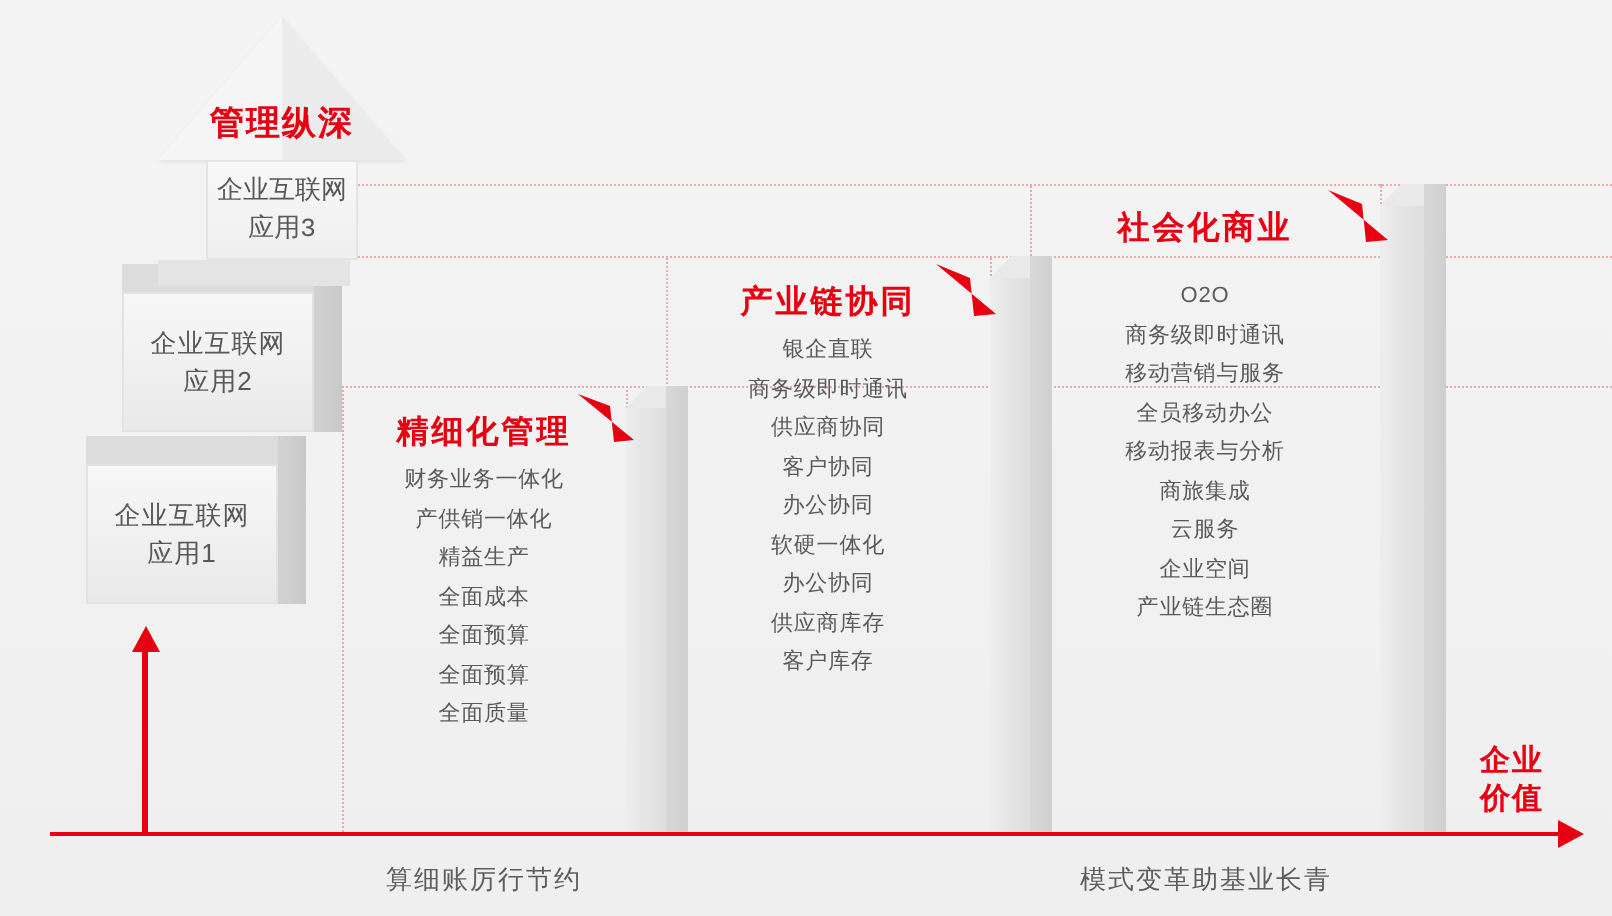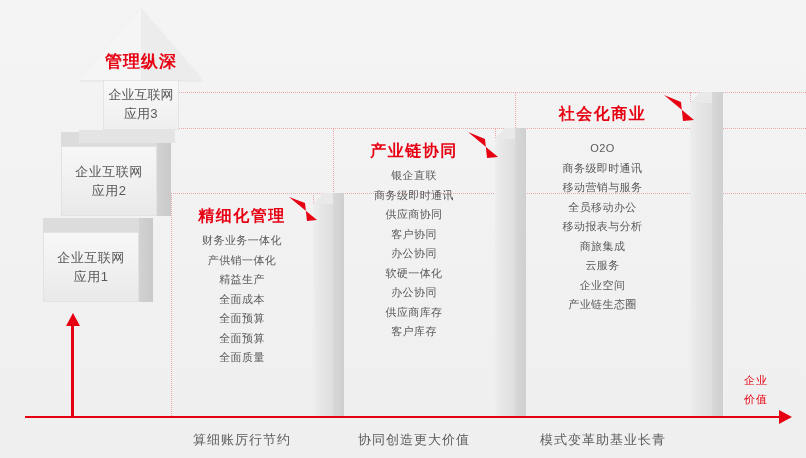--- a/index.html
+++ b/index.html
@@ -106,21 +106,21 @@
   .col .items div{white-space:nowrap;}
 
   
   .caption{
     position:absolute;color:#5d5d5d;font-size:13px;letter-spacing:1px;
     text-align:center;white-space:nowrap;
   }
 
   
   .axis-label{
-    position:absolute;color:#e60012;font-size:11px;font-weight:normal;
+    position:absolute;color:#e60012;font-size:15px;font-weight:bold;
     line-height:19px;text-align:center;letter-spacing:1px;
   }
 </style>
 </head>
 <body>
 
 <div id="stage">
 
   <div class="hdot" style="left:156px;top:92px;width:650px;"></div>
   <div class="hdot" style="left:156px;top:128px;width:650px;"></div>
@@ -236,16 +236,15 @@
 
   <div class="axis-line" style="left:25px;top:416px;width:756px;"></div>
   <div class="axis-head" style="left:779px;top:410px;"></div>
 
   <div class="axis-label" style="left:728px;top:371px;width:56px;">
     <div>企业</div>
     <div>价值</div>
   </div>
 
   <div class="caption" style="left:172px;top:431px;width:140px;">算细账厉行节约</div>
-  <div class="caption" style="left:334px;top:431px;width:160px;">协同创造更大价值</div>
   <div class="caption" style="left:516px;top:431px;width:174px;">模式变革助基业长青</div>
 
 </div>
 
 </body></html>

